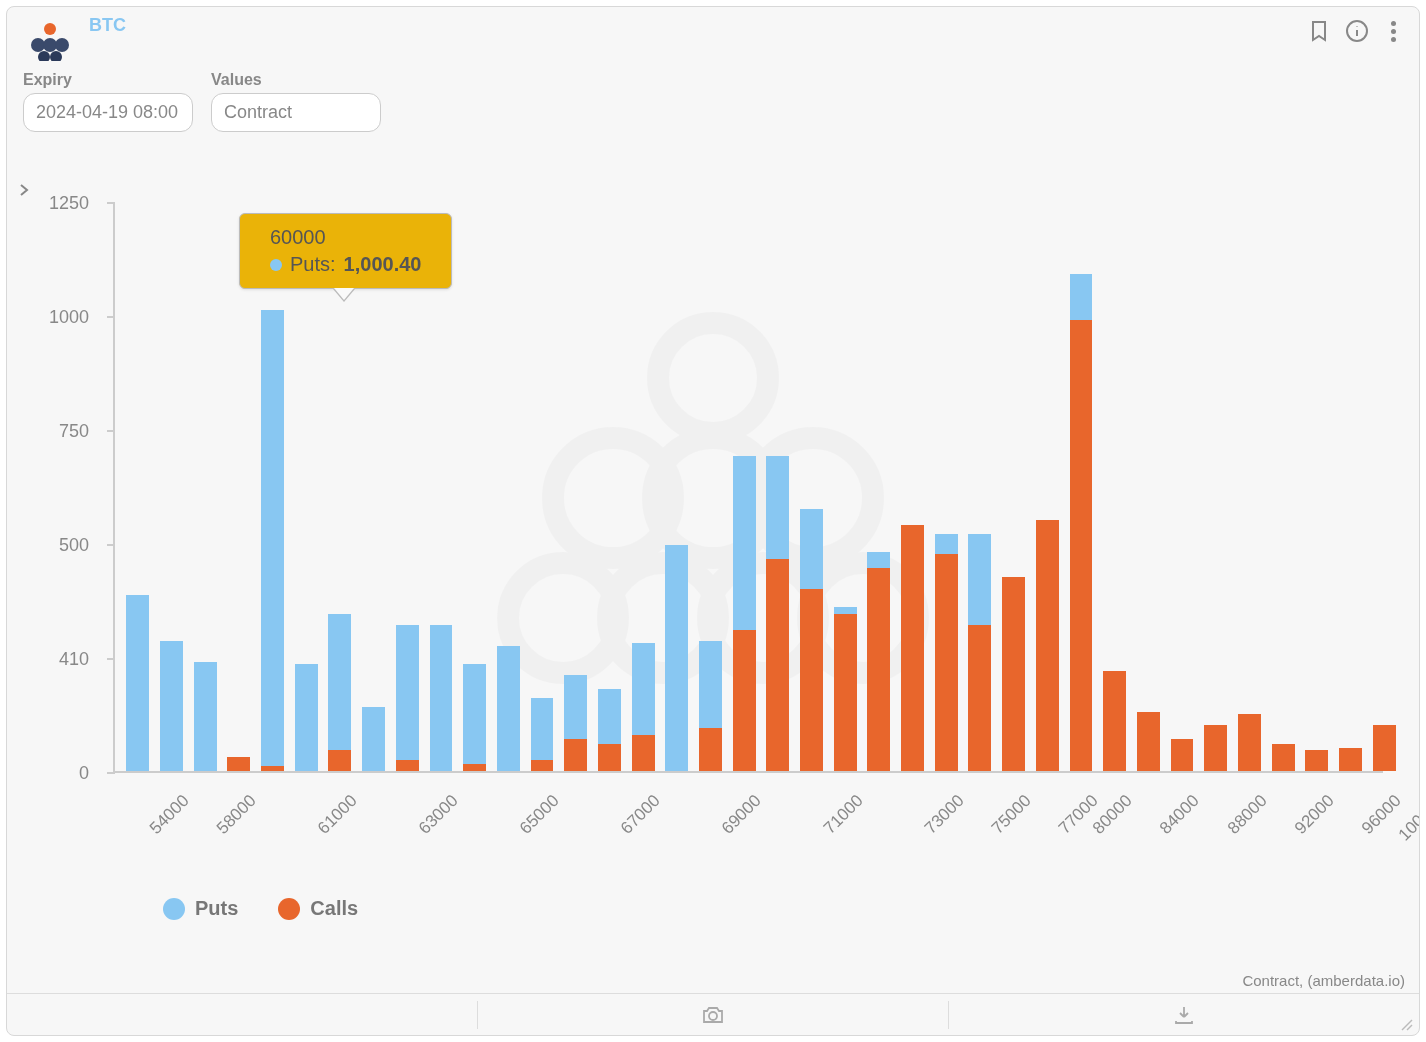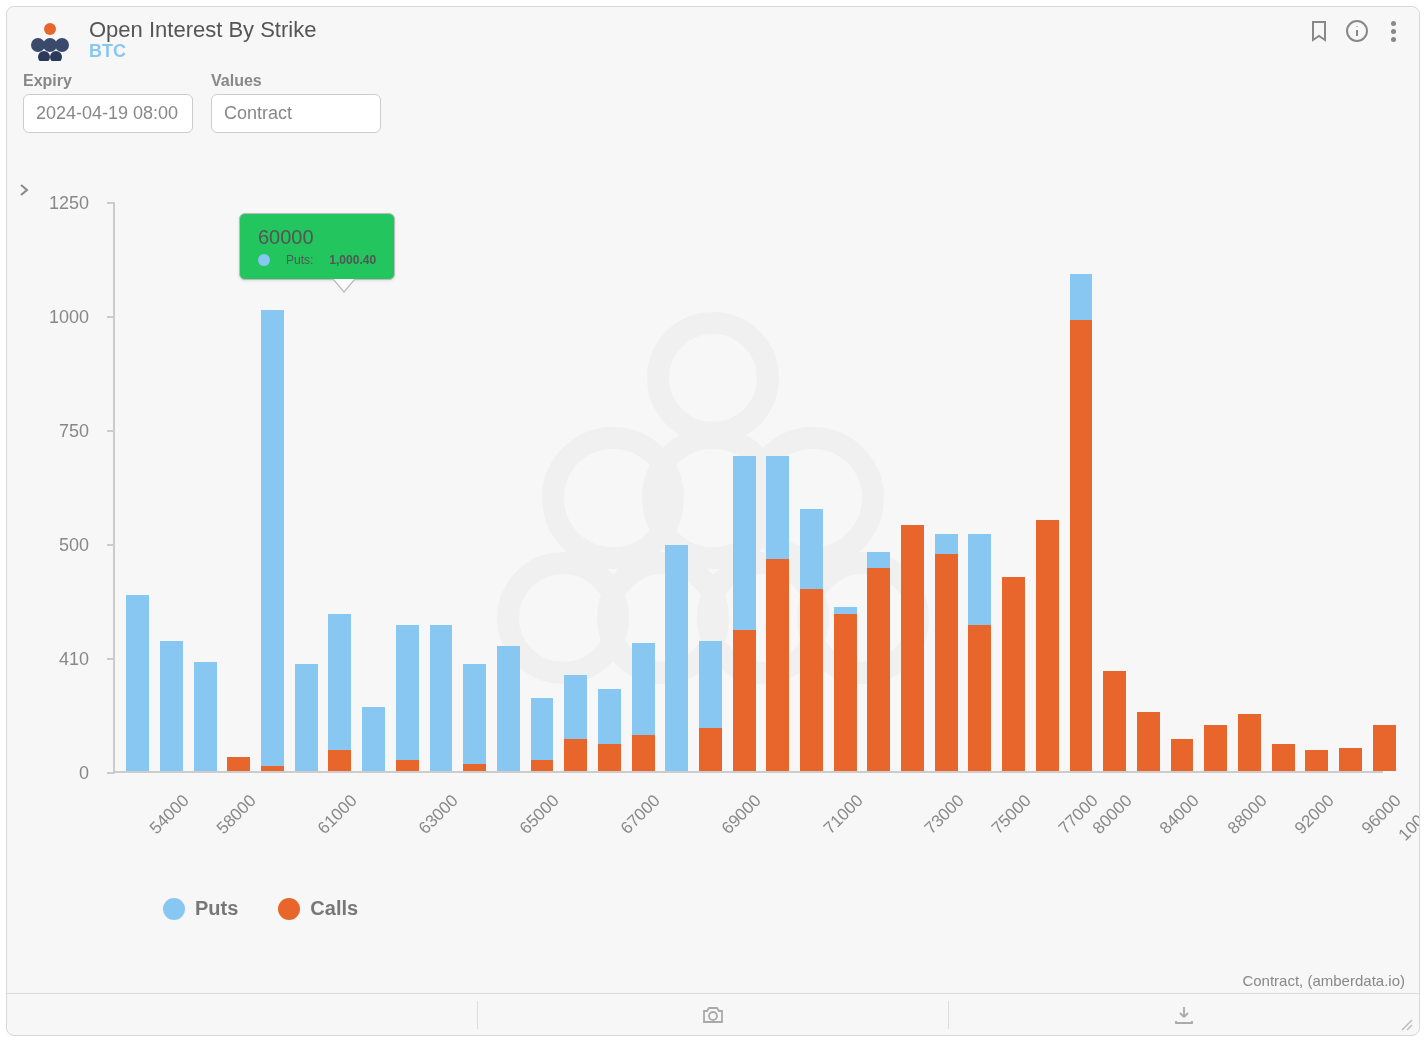--- a/index.html
+++ b/index.html
@@ -41,21 +41,21 @@
   .controls {
     display: flex;
     gap: 18px;
     padding: 6px 16px 4px 16px;
   }
   .ctrl-group { display:flex; flex-direction:column; }
   .ctrl-label { font-size: 16px; color: #888; font-weight: 600; margin-bottom: 4px; }
   .ctrl-input {
     background: #fff;
     border: 1px solid #ccc;
-    border-radius: 6px;
+    border-radius: 12px;
     padding: 8px 12px;
     font-size: 18px;
     color: #888;
     min-width: 170px;
   }
 
   .expand-toggle {
     position:absolute;
     left: 10px;
     top: 176px;
@@ -126,24 +126,24 @@
     align-items:center;
   }
   .legend-item { display:flex; align-items:center; gap:10px; }
   .legend-swatch { width:22px; height:22px; border-radius:50%; }
   .legend-label { font-size:20px; font-weight:700; color:#777; }
 
   .tooltip {
     position:absolute;
     left: 124px;
     top: 10px;
-    background: #22c55e;
+    background: #eab308;
     border: 1px solid #bbb;
     border-radius: 6px;
-    padding: 12px 18px;
+    padding: 12px 30px;
     box-shadow: 0 1px 3px rgba(0,0,0,0.1);
     z-index: 20;
   }
   .tooltip::after {
     content:'';
     position:absolute;
     left: 94px;
     bottom: -12px;
     width: 0; height:0;
     border-left: 10px solid transparent;
@@ -154,21 +154,21 @@
     content:'';
     position:absolute;
     left: 93px;
     bottom: -14px;
     width: 0; height:0;
     border-left: 11px solid transparent;
     border-right: 11px solid transparent;
     border-top: 13px solid #bbb;
   }
   .tooltip-title { font-size: 20px; color:#555; }
-  .tooltip-row { font-size: 12px; color:#555; display:flex; align-items:center; gap:16px; margin-top:4px;}
+  .tooltip-row { font-size: 20px; color:#555; display:flex; align-items:center; gap:8px; margin-top:4px;}
   .tooltip-dot { width:12px; height:12px; border-radius:50%; }
   .tooltip-val { font-weight:700; }
 
   .attribution {
     position:absolute;
     right: 14px;
     bottom: 46px;
     font-size: 15px;
     color: #888;
   }
@@ -213,21 +213,20 @@
       <svg viewBox="0 0 50 40">
         <circle cx="25" cy="8" r="6" fill="#E8662C"></circle>
         <circle cx="13" cy="24" r="7" fill="#3A4A6B"></circle>
         <circle cx="25" cy="24" r="7" fill="#3A4A6B"></circle>
         <circle cx="37" cy="24" r="7" fill="#3A4A6B"></circle>
         <circle cx="19" cy="36" r="6" fill="#2B3A5A"></circle>
         <circle cx="31" cy="36" r="6" fill="#2B3A5A"></circle>
       </svg>
     </div>
     <div class="title-block">
-      <div class="title">Open Interest By Strike</div>
       <div class="subtitle">BTC</div>
     </div>
     <div class="header-actions">
       <div class="hicon">
         <svg viewBox="0 0 24 24" fill="none" stroke="currentColor" stroke-width="2">
             <path d="M6 3h12v18l-6-4-6 4z"></path>
           </svg>
       </div>
       <div class="hicon">
         <svg viewBox="0 0 24 24" fill="none" stroke="currentColor" stroke-width="2">

